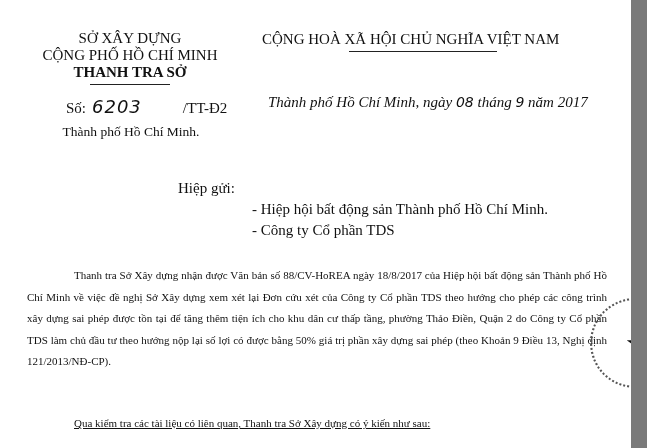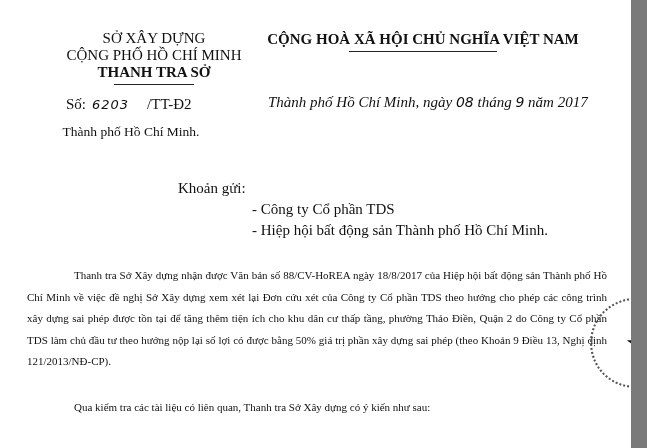--- a/index.html
+++ b/index.html
@@ -2,35 +2,35 @@
 <html><head>
 <meta charset="utf-8">
 <style>
   html, body { margin:0; padding:0; }
   body {
     width:647px; height:448px; overflow:hidden; position:relative;
     background:#ffffff; color:#111;
     font-family:"Liberation Serif", "DejaVu Serif", serif;
   }
   .gray-bar { position:absolute; left:631px; top:0; width:16px; height:448px; background:#7a7a7a; }
-  .left-head { position:absolute; left:0; top:30px; width:260px; text-align:center; font-size:15px; line-height:17px;padding-left:24px; }
+  .left-head { position:absolute; left:0; top:30px; width:260px; text-align:center; font-size:15px; line-height:17px; }
   .left-head .bold { font-weight:bold; }
   .uline { width:80px; height:1px; background:#222; margin:3px auto 0; }
   .so-line { position:absolute; left:66px; top:96px; font-size:15px; }
-  .so-line .hand { font-family:"DejaVu Sans", sans-serif; font-size:13px; margin:0 18px 0 6px; font-style:italic; letter-spacing:1px; }
+  .so-line .hand { font-family:"DejaVu Sans", sans-serif; font-size:18px; margin:0 41px 0 6px; font-style:italic; letter-spacing:1px; }
   .vv { position:absolute; left:0; top:124px; width:262px; text-align:center; font-size:13.5px; line-height:16px; }
-  .right-head { position:absolute; left:262px; top:30px; width:322px; text-align:center; font-weight:bold; font-size:15px; line-height:19px; }
+  .right-head { position:absolute; left:262px; top:30px; width:322px; text-align:left; font-weight:normal; font-size:15px; line-height:19px; }
   .uline2 { width:148px; height:1px; background:#222; margin:2px auto 0; }
   .date { position:absolute; left:268px; top:94px; font-style:italic; font-size:15px; }
   .date .hand { font-family:"DejaVu Sans", sans-serif; font-size:14px; }
   .kinh { position:absolute; left:178px; top:180px; font-size:15px; }
   .recip { position:absolute; left:252px; top:199px; font-size:15px; line-height:21px; }
   .para { position:absolute; left:27px; width:580px; font-size:11px; line-height:21.5px; text-align:justify; }
   .p1 { top:265px; text-indent:47px; }
-  .p2 { top:397px; text-indent:47px; }
+  .p2 { top:413px; text-indent:47px;text-decoration:underline; }
   .stamp { position:absolute; left:590px; top:298px; width:90px; height:90px; border-radius:50%;
     border:2px dotted #555; box-sizing:border-box; }
   .stamp .star { position:absolute; left:32px; top:20px; font-size:42px; color:#111; font-family:"DejaVu Sans", sans-serif; }
 </style>
 </head>
 <body>
 
 <div class="left-head">
   <div>SỞ XÂY DỰNG</div>
   <div>CỘNG PHỐ HỒ CHÍ MINH</div>
@@ -48,24 +48,24 @@
 
 <div class="right-head">
   <div>CỘNG HOÀ XÃ HỘI CHỦ NGHĨA VIỆT NAM</div>
   <div class="uline2"></div>
 </div>
 
 <div class="date">
   <span>Thành phố Hồ Chí Minh, ngày </span><span class="hand">08</span><span> tháng </span><span class="hand">9</span><span> năm 2017</span>
 </div>
 
-<div class="kinh">Khoản gửi:</div>
+<div class="kinh">Hiệp gửi:</div>
 <div class="recip">
+  <div>-  Hiệp hội bất động sản Thành phố Hồ Chí Minh.</div>
   <div>-  Công ty Cổ phần TDS</div>
-  <div>-  Hiệp hội bất động sản Thành phố Hồ Chí Minh.</div>
 </div>
 
 <div class="para p1">Thanh tra Sở Xây dựng nhận được Văn bản số 88/CV-HoREA ngày 18/8/2017 của Hiệp hội bất động sản Thành phố Hồ Chí Minh về việc đề nghị Sở Xây dựng xem xét lại Đơn cứu xét của Công ty Cổ phần TDS theo hướng cho phép các công trình xây dựng sai phép được tồn tại để tăng thêm tiện ích cho khu dân cư thấp tầng, phường Thảo Điền, Quận 2 do Công ty Cổ phần TDS làm chủ đầu tư theo hướng nộp lại số lợi có được bằng 50% giá trị phần xây dựng sai phép (theo Khoản 9 Điều 13, Nghị định 121/2013/NĐ-CP).</div>
 <div class="para p2">Qua kiểm tra các tài liệu có liên quan, Thanh tra Sở Xây dựng có ý kiến như sau:</div>
 
 <div class="stamp">
   <span class="star">★</span>
 </div>
 
 <div class="gray-bar"></div>

